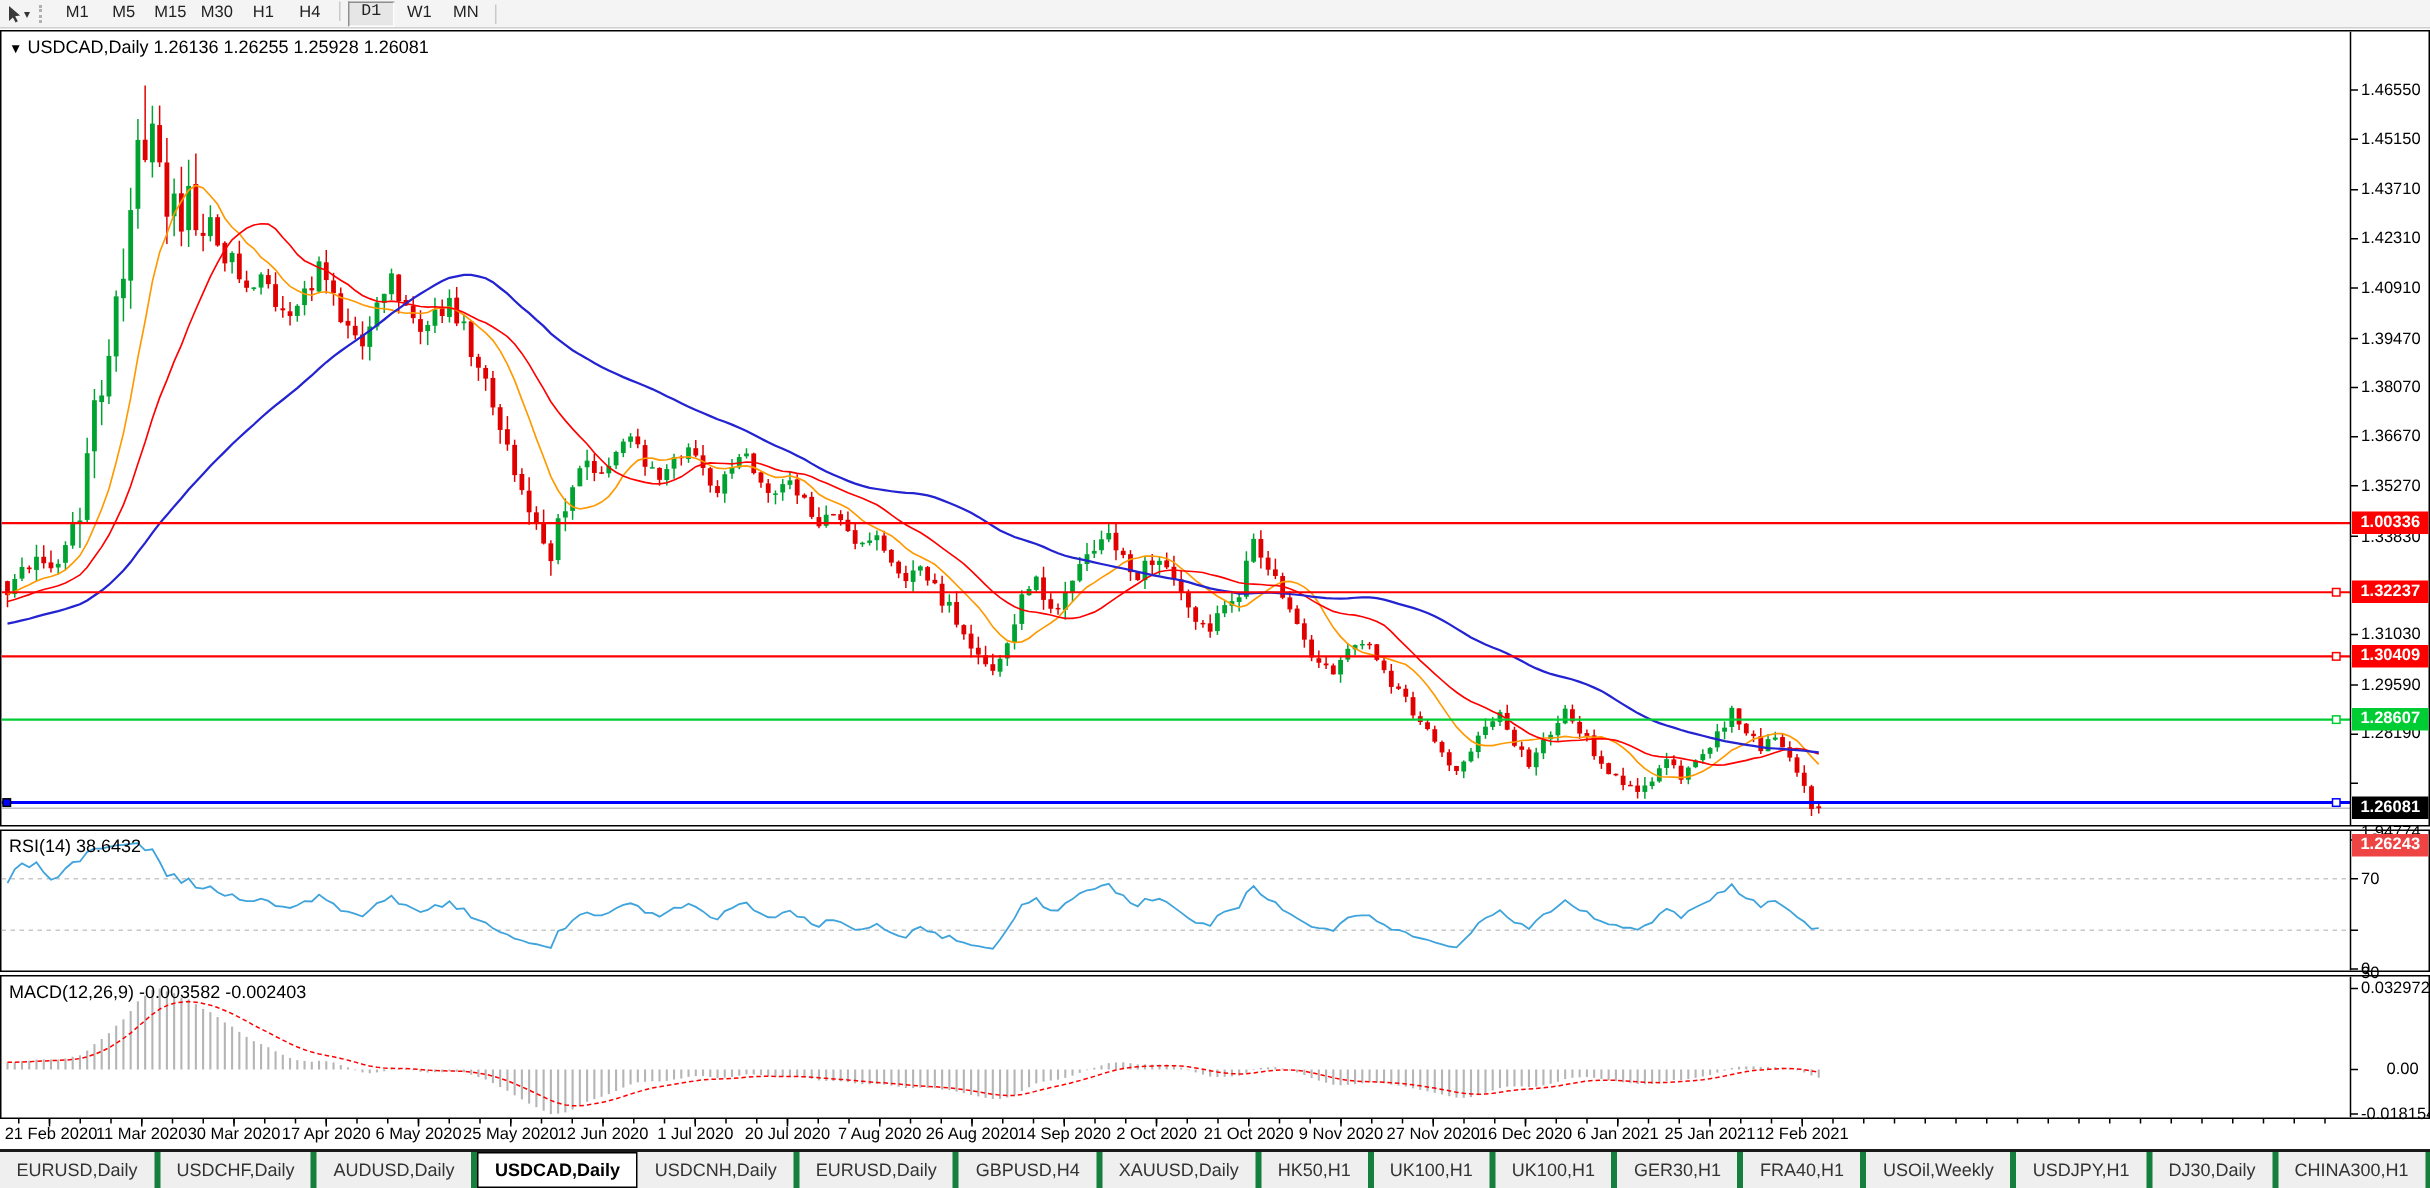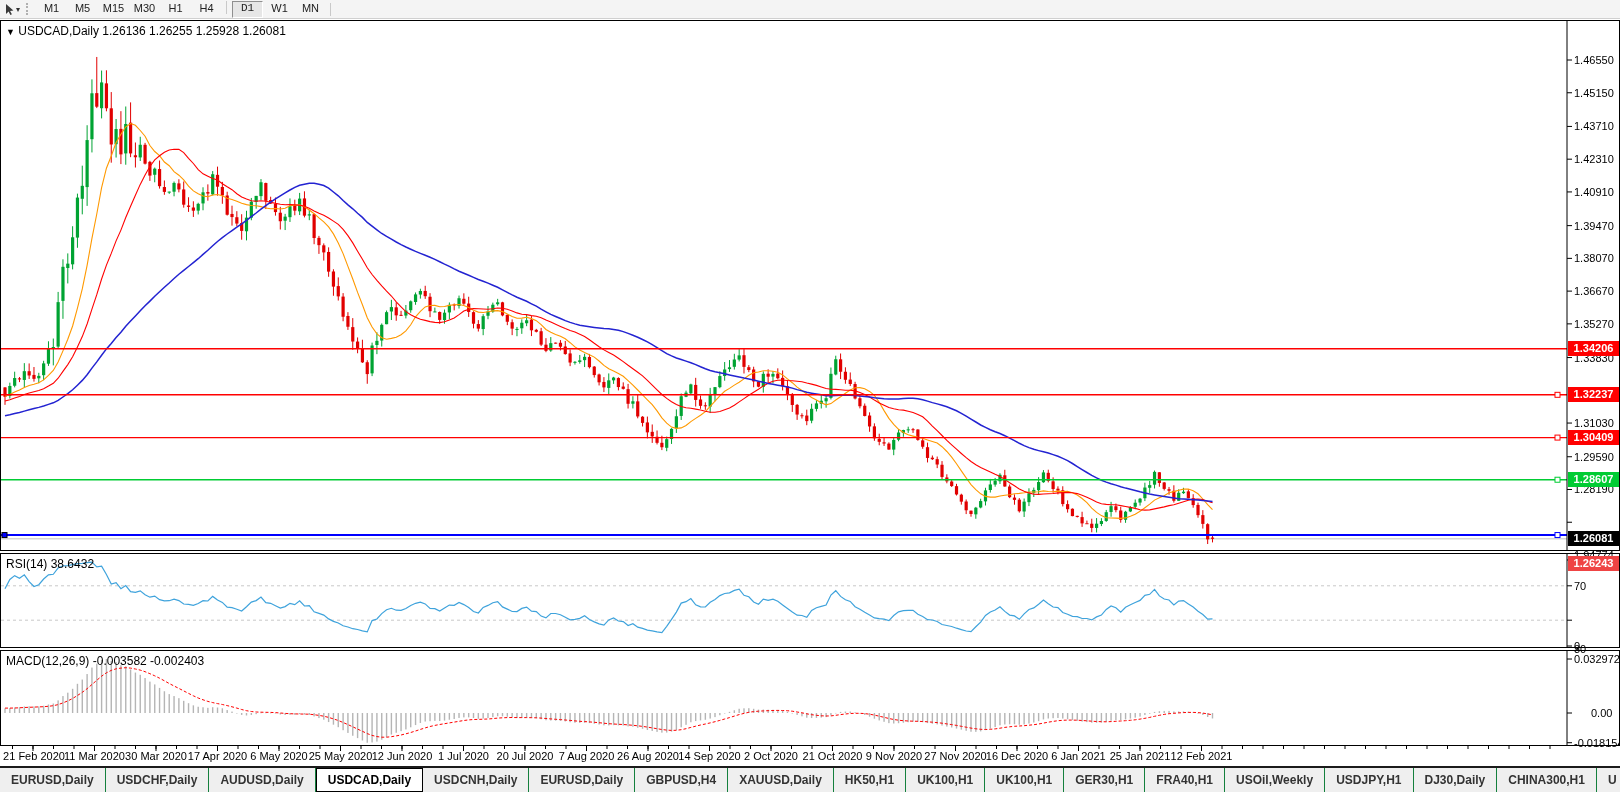--- a/index.html
+++ b/index.html
@@ -20,21 +20,21 @@
   .panel svg{position:absolute;left:0;top:0;}
   .panel-label{position:absolute;left:5px;top:3px;font-size:12px;color:#000;z-index:4;white-space:nowrap;}
   .price-label{position:absolute;left:1573px;font-size:11px;color:#000;z-index:2;white-space:nowrap;}
   .tag{position:absolute;left:1567px;width:51px;height:15px;font-size:11px;font-weight:600;color:#fff;
     text-align:center;line-height:15px;z-index:3;}
   .date-axis{position:absolute;left:0;top:726px;width:1620px;height:18px;}
   .date-label{position:absolute;top:4px;font-size:11px;color:#000;transform:translateX(-50%);white-space:nowrap;}
   .axis-strip{position:absolute;left:1566px;top:0;width:54px;height:726px;z-index:1;}
   .tabbar{position:absolute;left:0;top:766px;width:1620px;height:26px;background:#efefef;
     border-top:2px solid #1b1b1b;display:flex;align-items:stretch;font-size:12px;color:#333;overflow:hidden;box-sizing:border-box;}
-  .tab{padding:0 11px;display:flex;align-items:center;white-space:nowrap;border-right:1px solid #15803d;font-weight:bold;}
+  .tab{padding:0 11px;display:flex;align-items:center;white-space:nowrap;border-right:4px solid #15803d;}
   .tab.active{background:#fff;border:1px solid #000;font-weight:700;color:#000;position:relative;z-index:2;}
   .tabarrows{margin-left:auto;display:flex;align-items:center;font-size:9px;color:#444;}
   .tabarrows span{padding:0 5px;border-left:1px solid #bdbdbd;height:100%;display:flex;align-items:center;}
 </style>
 </head>
 <body>
 
 <div class="toolbar">
   <span class="tool-icon">
     <svg width="12" height="13" viewBox="0 0 12 13">
@@ -608,21 +608,21 @@
       <div class="price-label" style="top: 231.373px;">1.38070</div>
       <div class="price-label" style="top: 264.123px;">1.36670</div>
       <div class="price-label" style="top: 296.873px;">1.35270</div>
       <div class="price-label" style="top: 330.559px;">1.33830</div>
       <div class="price-label" style="top: 396.059px;">1.31030</div>
       <div class="price-label" style="top: 429.745px;">1.29590</div>
       <div class="price-label" style="top: 462.495px;">1.28190</div>
       <div class="price-label" style="top: 495.246px; margin-top: 18px;">1.26790</div>
       <div class="price-label" style="top: 527.996px;">1.94774</div>
       <div class="tag" style="top: 510.331px; background: rgb(0, 0, 0);">1.26081</div>
-      <div class="tag" style="top: 320.263px; background: rgb(255, 0, 0);">1.34206</div>
+      <div class="tag" style="top: 320.263px; background: rgb(255, 0, 0);">1.00336</div>
       <div class="tag" style="top: 366.324px; background: rgb(255, 0, 0);">1.32237</div>
       <div class="tag" style="top: 409.086px; background: rgb(255, 0, 0);">1.30409</div>
       <div class="tag" style="top: 451.241px; background: rgb(0, 204, 51);">1.28607</div>
       <div class="tag" style="top: 535px; background: #ef4444;">1.26243</div>
     </div>
   <div class="panel" id="rsi-panel">
     <svg id="rsi-svg" width="1618" height="93">
         <line x1="0" y1="31.8" x2="1566" y2="31.8" stroke="#C8C8C8" stroke-dasharray="3 3"></line>
         <line x1="0" y1="66.19999999999999" x2="1566" y2="66.19999999999999" stroke="#C8C8C8" stroke-dasharray="3 3"></line>
         <polyline points="4,34.7 8.83,25.5 13.66,21.6 18.490000000000002,24.2 23.32,20.8 28.15,27.6 32.980000000000004,32.5 37.81,30.7 42.64,25.0 47.47,20.8 52.3,20.3 57.13,14.0 61.96,11.8 66.78999999999999,11.7 71.62,10.6 76.45,9.6 81.28,9.3 86.11,8.6 90.94,8.1 95.77,12.9 100.6,12.2 105.43,20.5 110.26,30.1 115.09,28.7 119.92,34.7 124.75,31.6 129.57999999999998,37.7 134.41,38.4 139.24,36.9 144.07,40.8 148.9,43.2 153.73,42.1 158.56,45.7 163.39000000000001,46.8 168.22,46.7 173.05,45.1 177.88,46.6 182.71,50.0 187.54,50.4 192.37,51.3 197.2,49.5 202.03,46.7 206.86,47.0 211.69,42.4 216.52,46.0 221.35,48.4 226.18,53.2 231.01,53.7 235.84,55.3 240.67000000000002,57.0 245.5,52.7 250.33,48.1 255.16,46.6 259.99,43.1 264.82,48.6 269.65,49.3 274.48,51.7 279.31,54.1 284.14,52.6 288.97,49.3 293.8,50.6 298.63,46.8 303.46,52.0 308.29,51.6 313.12,57.8 317.95,59.4 322.78000000000003,61.1 327.61,64.9 332.44,67.4 337.27,69.0 342.1,71.8 346.93,73.0 351.76,74.7 356.59000000000003,75.5 361.42,76.8 366.25,77.9 371.08,66.6 375.91,65.0 380.74,59.6 385.57,55.8 390.4,54.3 395.23,56.2 400.06,56.3 404.89,54.5 409.72,51.5 414.55,49.3 419.38,48.2 424.21,49.9 429.04,54.5 433.87,54.6 438.7,57.1 443.53000000000003,54.1 448.36,51.1 453.19,51.3 458.02,48.5 462.85,50.6 467.68,53.6 472.51,57.5 477.34000000000003,59.0 482.17,53.4 487,51.4 491.83,48.7 496.66,47.7 501.49,52.9 506.32,55.1 511.15000000000003,57.5 515.98,57.6 520.8100000000001,54.4 525.64,53.1 530.47,57.1 535.3,57.6 540.13,62.1 544.96,63.9 549.79,59.5 554.62,59.5 559.45,60.7 564.28,63.3 569.11,65.9 573.94,65.4 578.77,64.4 583.6,61.8 588.4300000000001,65.5 593.26,67.9 598.09,69.9 602.92,71.2 607.75,65.9 612.58,63.9 617.41,67.0 622.24,67.6 627.07,71.5 631.9,69.7 636.73,73.2 641.5600000000001,74.4 646.39,76.1 651.22,76.8 656.05,77.8 660.88,78.5 665.71,72.3 670.54,65.3 675.37,58.1 680.2,49.1 685.03,47.7 689.86,44.6 694.69,50.8 699.52,52.9 704.35,53.0 709.1800000000001,48.2 714.01,45.4 718.84,41.6 723.67,39.5 728.5,38.8 733.33,36.4 738.16,35.2 742.99,41.3 747.82,42.8 752.65,48.0 757.48,50.2 762.3100000000001,45.1 767.14,46.4 771.97,45.2 776.8,47.3 781.63,50.9 786.46,54.4 791.29,58.1 796.12,61.2 800.95,61.5 805.78,63.3 810.61,56.4 815.44,53.7 820.27,52.4 825.1,51.1 829.9300000000001,41.1 834.76,36.7 839.59,42.4 844.42,45.8 849.25,47.4 854.08,52.7 858.91,55.2 863.74,58.2 868.57,61.0 873.4,63.9 878.23,64.7 883.0600000000001,65.1 887.89,66.6 892.72,61.5 897.5500000000001,57.8 902.38,56.6 907.21,56.3 912.04,56.3 916.87,60.2 921.7,62.4 926.53,65.7 931.36,66.0 936.19,67.5 941.02,70.5 945.85,71.5 950.6800000000001,72.5 955.51,74.2 960.34,75.6 965.17,77.0 970,77.6 974.83,72.8 979.66,68.1 984.49,61.4 989.32,58.0 994.15,56.0 998.98,52.8 1003.8100000000001,57.4 1008.64,61.1 1013.47,61.9 1018.3000000000001,65.3 1023.13,59.8 1027.96,55.5 1032.79,53.9 1037.6200000000001,50.2 1042.45,46.1 1047.28,49.8 1052.1100000000001,53.0 1056.94,53.6 1061.77,58.5 1066.6,60.2 1071.43,62.3 1076.26,62.6 1081.09,64.5 1085.92,64.5 1090.75,65.9 1095.58,62.9 1100.41,61.1 1105.24,55.4 1110.07,51.9 1114.9,53.8 1119.73,58.1 1124.56,53.3 1129.39,50.8 1134.22,48.5 1139.05,46.4 1143.88,41.3 1148.71,40.3 1153.54,35.4 1158.3700000000001,41.9 1163.2,45.0 1168.03,46.0 1172.8600000000001,50.9 1177.69,47.1 1182.52,46.6 1187.35,49.9 1192.18,53.1 1197.01,57.3 1201.84,60.5 1206.67,65.2 1211.5,64.8 " fill="none" stroke="#3FA3DC" stroke-width="1.2"></polyline>

